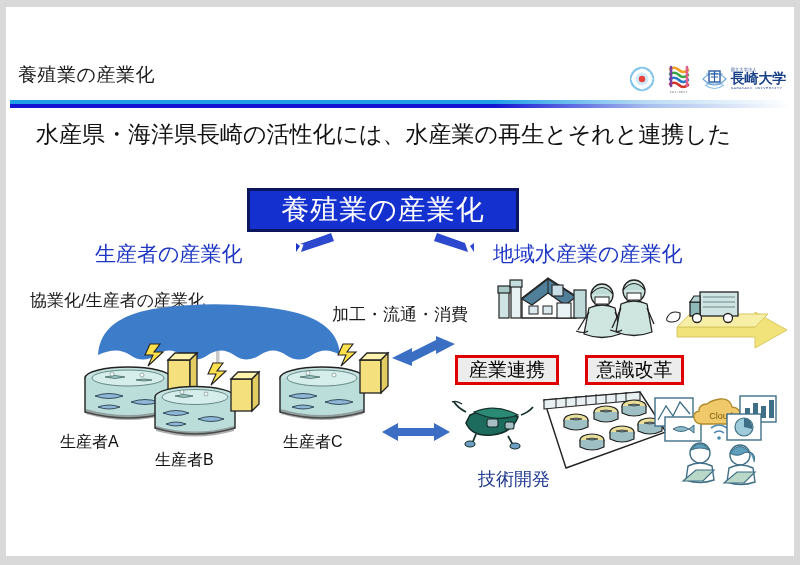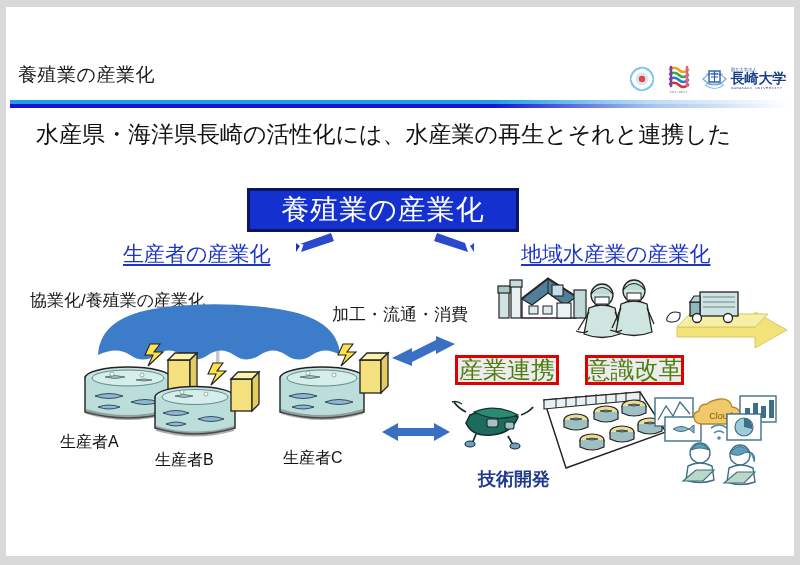--- a/index.html
+++ b/index.html
@@ -122,67 +122,64 @@
     color: #ffffff;
     font-size: 28px;
     letter-spacing: 1px;
   }
 
   
   .branch-heading {
     position: absolute;
     font-size: 21px;
     color: #1d36c4;
-    text-decoration: underline;
     text-underline-offset: 3px;
     white-space: nowrap;
-    margin-left: 28px;
   }
   .branch-left { left: 95px; top: 240px; }
   .branch-right { left: 493px; top: 240px; }
 
   
   .label-plain {
     position: absolute;
     font-size: 17px;
     color: #1a1a1a;
     white-space: nowrap;
   }
   .label-holdings { left: 30px; top: 289px; }
   .label-chain { left: 332px; top: 303px; }
   .label-tech {
     position: absolute;
     left: 478px;
     top: 467px;
     font-size: 18px;
     color: #1f3a8f;
     white-space: nowrap;
-    font-weight: bold;
   }
   .producer-label {
     position: absolute;
     font-size: 16px;
     color: #111111;
     white-space: nowrap;
   }
   .p-a { left: 60px; top: 432px; }
   .p-b { left: 155px; top: 450px; }
-  .p-c { left: 283px; top: 448px; }
+  .p-c { left: 283px; top: 432px; }
 
   
   .red-box {
     position: absolute;
     border: 3px solid #e00000;
     background: #ececec;
     box-sizing: border-box;
     display: flex;
     align-items: center;
     justify-content: center;
-    font-size: 24px;
-    color: #4d7c0f;
+    font-size: 19px;
+    color: #000000;
     height: 30px;
     white-space: nowrap;
   }
   .box-renkei { left: 455px; top: 355px; width: 104px; }
   .box-kaikaku { left: 585px; top: 355px; width: 99px; }
 
   
   .art {
     position: absolute;
     left: 0;
@@ -256,21 +253,21 @@
 
   <div class="lead">
     <div>水産県・海洋県長崎の活性化には、水産業の再生とそれと連携した</div>
   </div>
 
   <div class="banner">養殖業の産業化</div>
 
   <div class="branch-heading branch-left">生産者の産業化</div>
   <div class="branch-heading branch-right">地域水産業の産業化</div>
 
-  <div class="label-plain label-holdings">協業化/養殖業の産業化</div>
+  <div class="label-plain label-holdings">協業化/生産者の産業化</div>
   <div class="producer-label p-a">生産者A</div>
   <div class="producer-label p-b">生産者B</div>
   <div class="producer-label p-c">生産者C</div>
 
   <div class="label-plain label-chain">加工・流通・消費</div>
   <div class="label-tech">技術開発</div>
 
   <div class="red-box box-renkei">産業連携</div>
   <div class="red-box box-kaikaku">意識改革</div>
 

